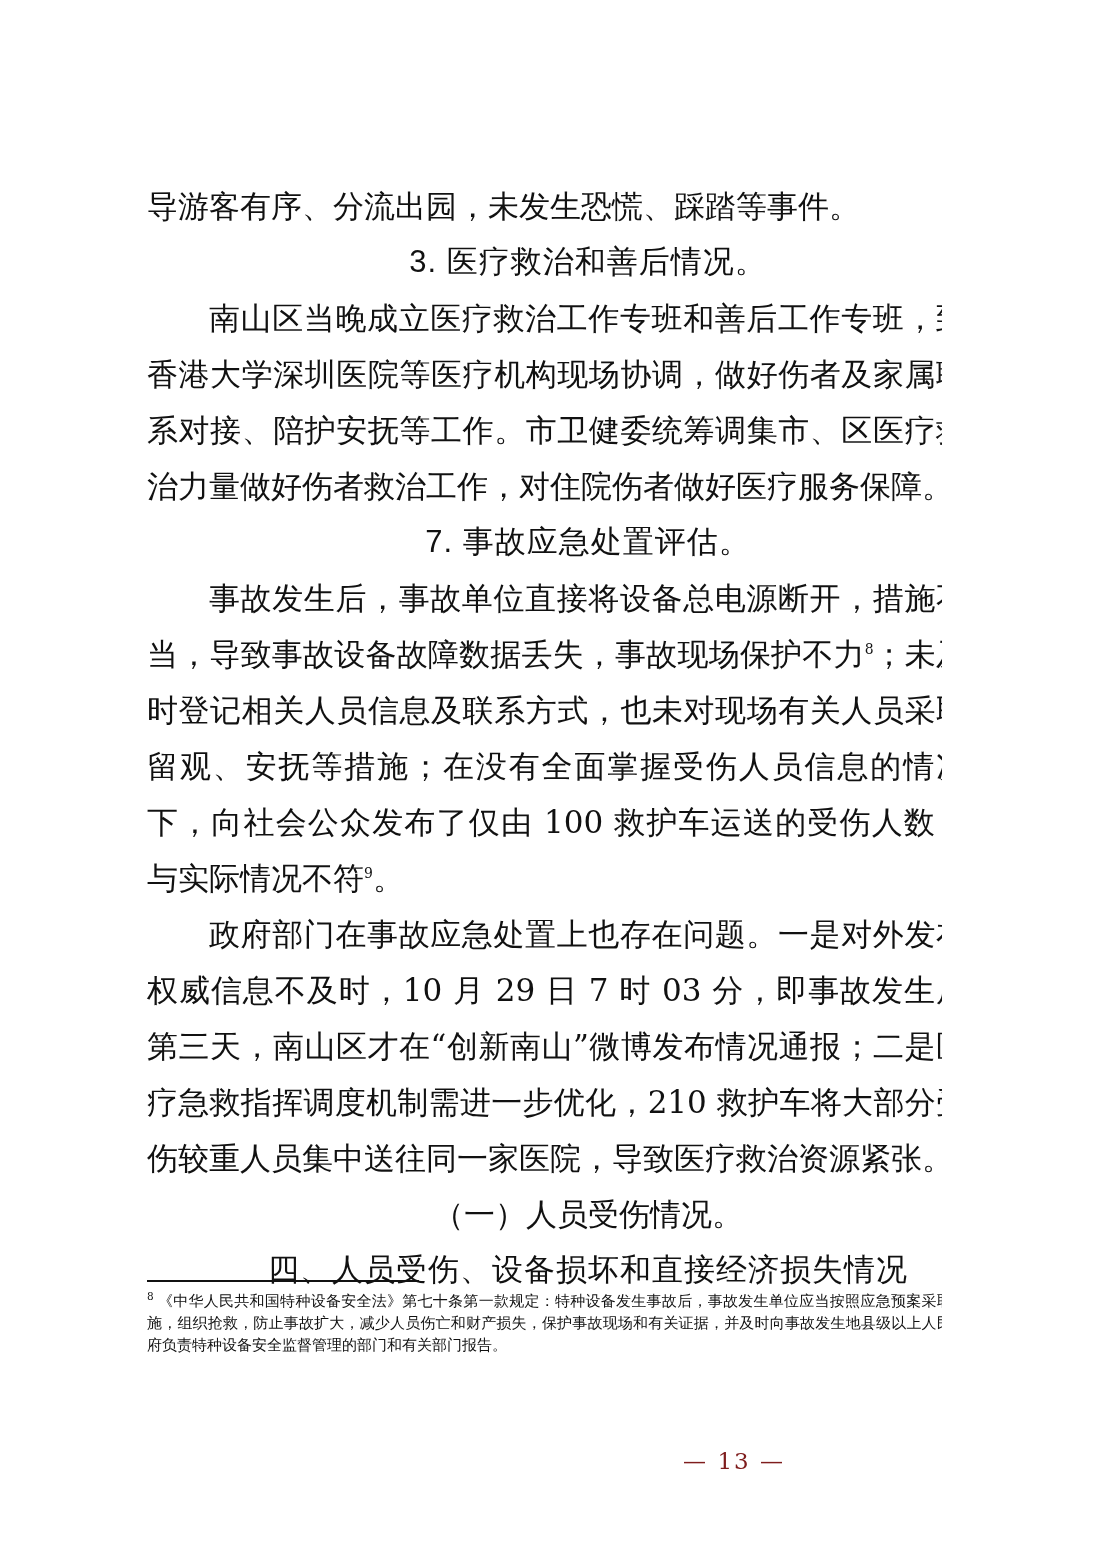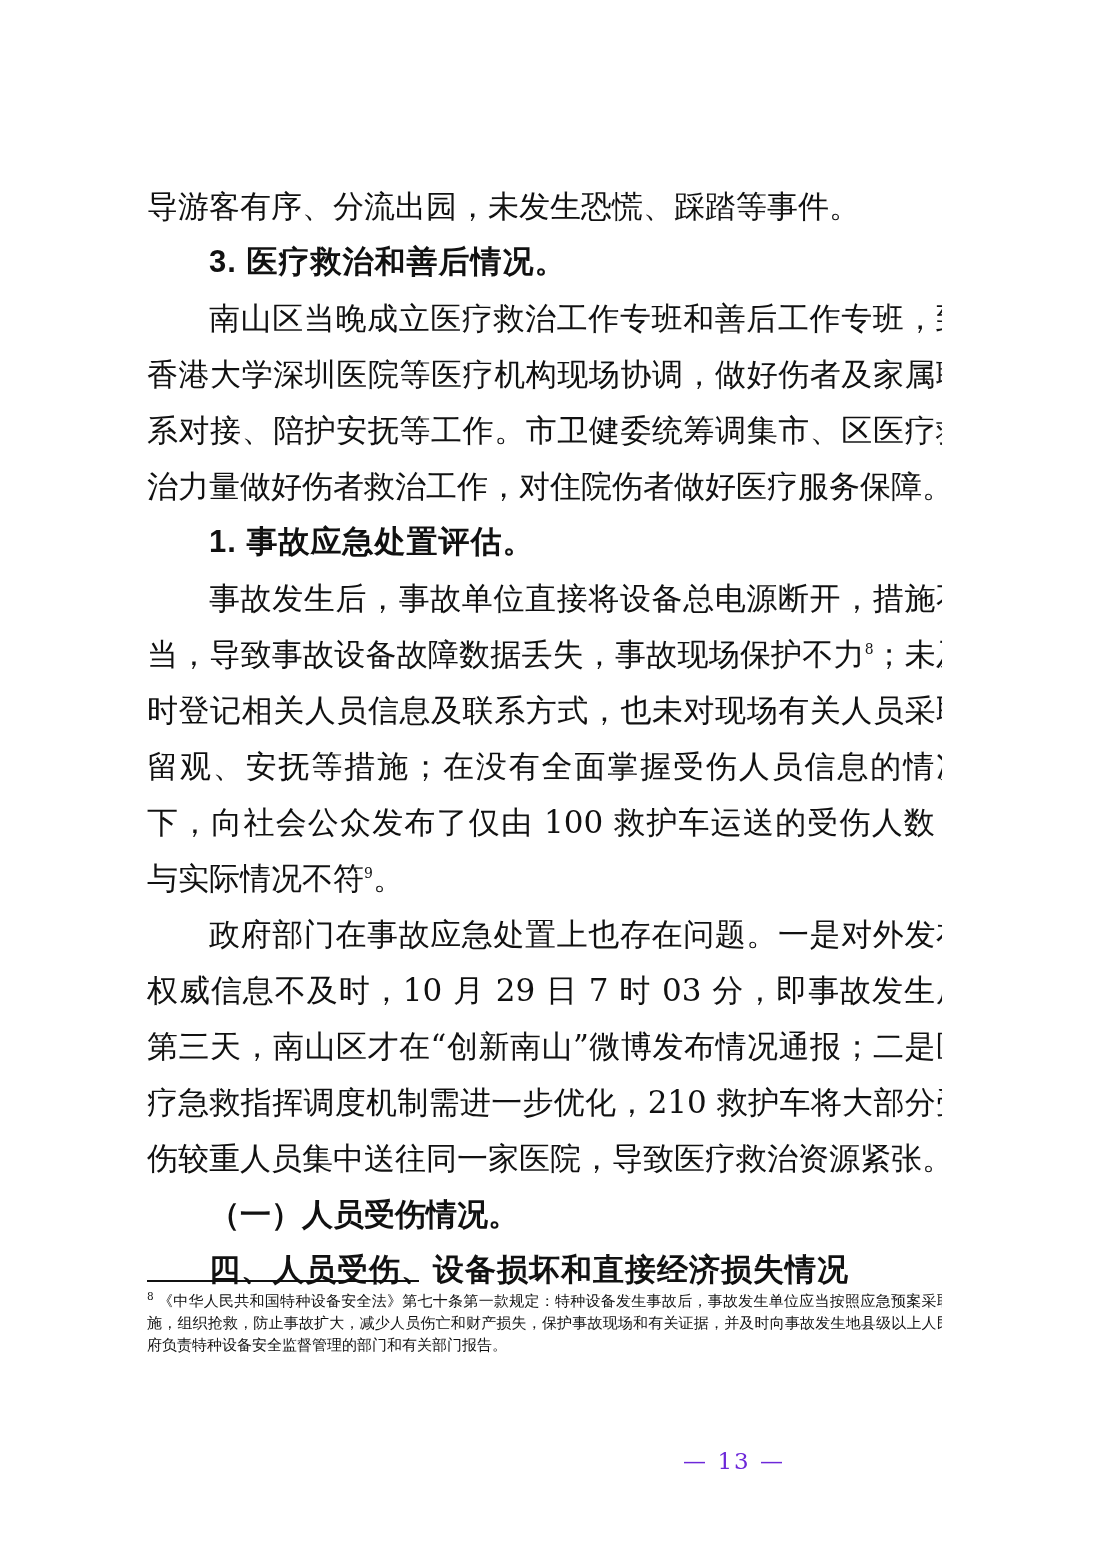--- a/index.html
+++ b/index.html
@@ -28,23 +28,23 @@
   }
   .para {
     margin: 0;
     text-indent: 2em;
   }
   .para.no-indent {
     text-indent: 0;
   }
   .heading {
     margin: 0;
-    font-weight: bold;
+    font-weight: normal;
     text-indent: 2em;
-    text-align: left;
+    text-align: center;
   }
   .heading.hei {
     font-family: "Liberation Sans", "DejaVu Sans", sans-serif;
     letter-spacing: 1px;
   }
   .content sup {
     font-size: 0.45em;
     vertical-align: super;
     line-height: 0;
   }
@@ -71,38 +71,38 @@
     font-size: 0.7em;
     vertical-align: super;
     line-height: 0;
     margin-right: 4px;
   }
   .page-number {
     position: absolute;
     top: 1448px;
     right: 157px;
     font-size: 23px;
-    color: #6d28d9;
+    color: #7f1d1d;
     letter-spacing: 2px;
   }
 </style>
 </head>
 <body>
 
 <div class="page">
 
   <div class="content">
 
     <p class="para no-indent">导游客有序、分流出园，未发生恐慌、踩踏等事件。</p>
 
     <p class="heading hei">3. 医疗救治和善后情况。</p>
 
     <p class="para">南山区当晚成立医疗救治工作专班和善后工作专班，到香港大学深圳医院等医疗机构现场协调，做好伤者及家属联系对接、陪护安抚等工作。市卫健委统筹调集市、区医疗救治力量做好伤者救治工作，对住院伤者做好医疗服务保障。</p>
 
-    <p class="heading hei">1. 事故应急处置评估。</p>
+    <p class="heading hei">7. 事故应急处置评估。</p>
 
     <p class="para"><span>事故发生后，事故单位直接将设备总电源断开，措施不当，导致事故设备故障数据丢失，事故现场保护不力</span><sup>8</sup><span>；未及时登记相关人员信息及联系方式，也未对现场有关人员采取留观、安抚等措施；在没有全面掌握受伤人员信息的情况下，向社会公众发布了仅由 100 救护车运送的受伤人数，与实际情况不符</span><sup>9</sup><span>。</span></p>
 
     <p class="para">政府部门在事故应急处置上也存在问题。一是对外发布权威信息不及时，10 月 29 日 7 时 03 分，即事故发生后第三天，南山区才在“创新南山”微博发布情况通报；二是医疗急救指挥调度机制需进一步优化，210 救护车将大部分受伤较重人员集中送往同一家医院，导致医疗救治资源紧张。</p>
 
     <p class="heading">（一）人员受伤情况。</p>
 
     <p class="heading hei">四、人员受伤、设备损坏和直接经济损失情况</p>
 
 

